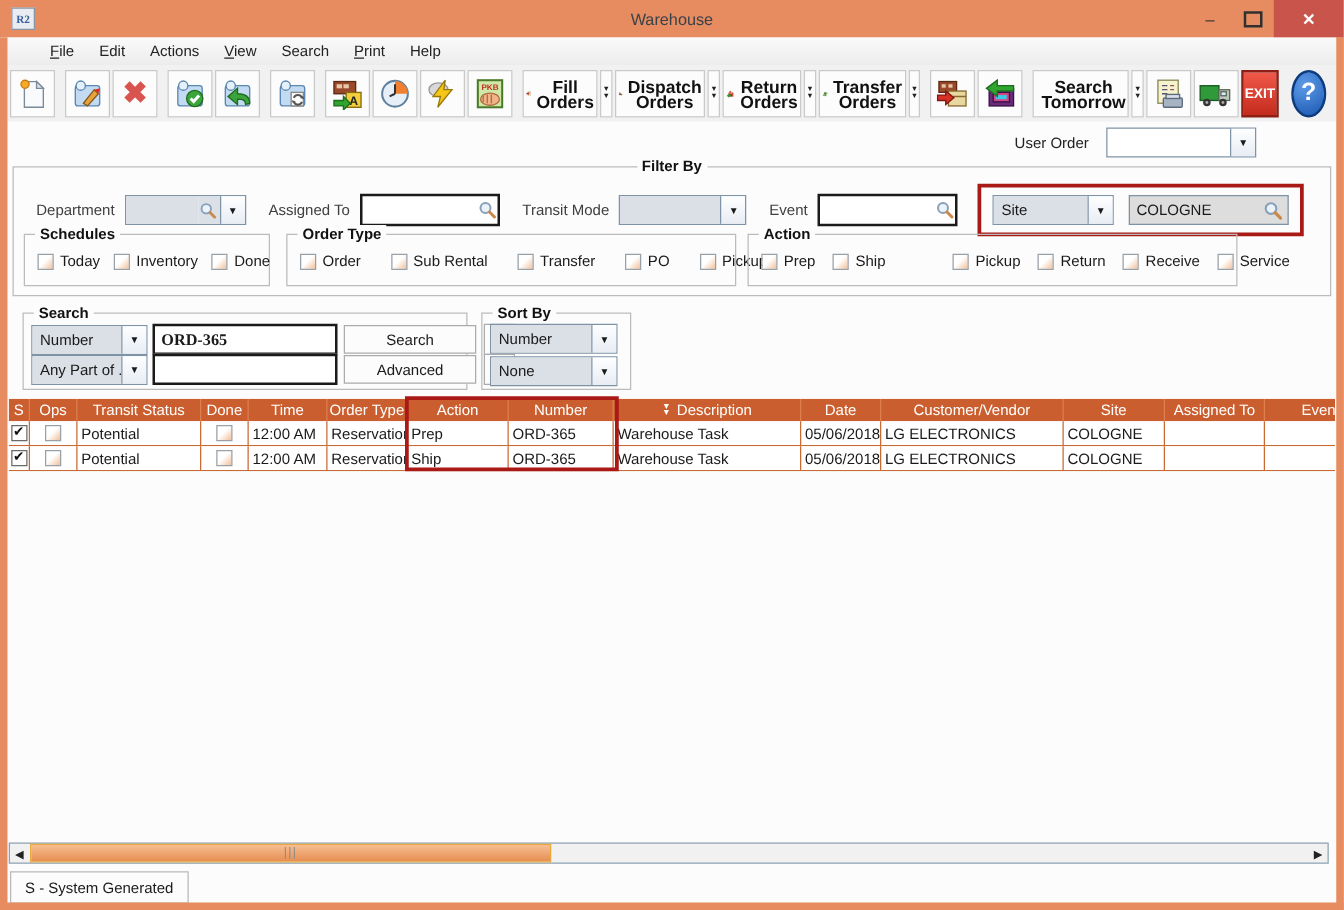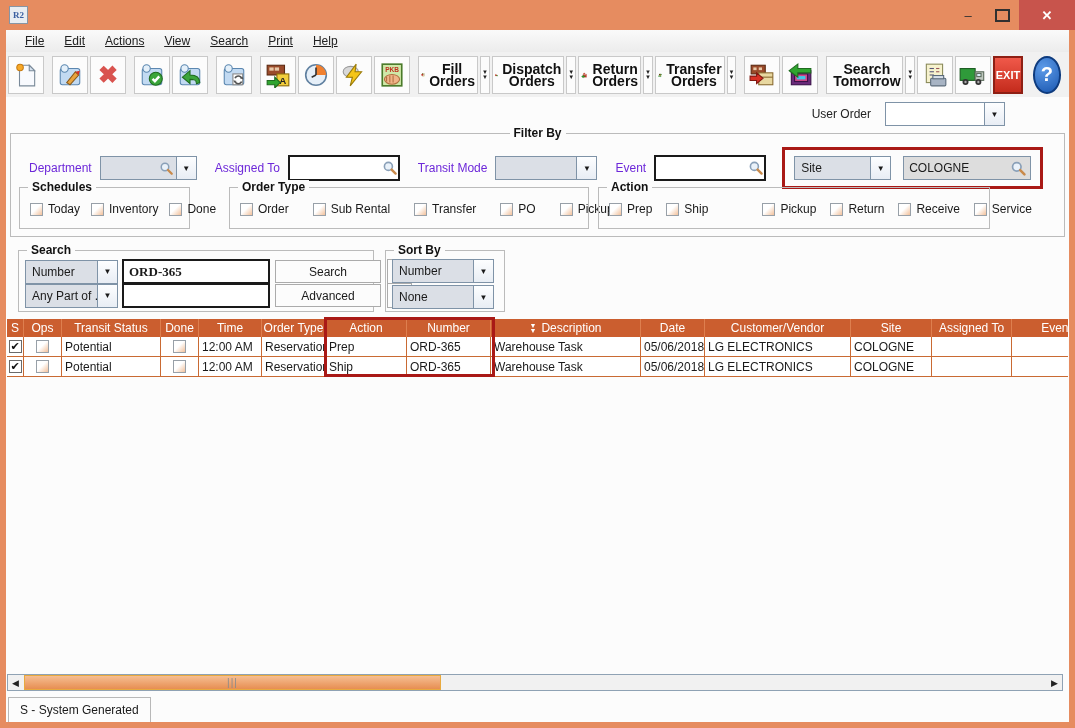--- a/index.html
+++ b/index.html
@@ -13,21 +13,21 @@
   .wctrls{margin-left:auto;display:flex;height:30px;align-items:stretch;}
   .wbtn{width:34px;display:flex;align-items:center;justify-content:center;color:#303030;font-size:13px;}
   .wbtn.max span{display:inline-block;width:11px;height:9px;border:2px solid #303030;}
   .wbtn.close{width:56px;background:#C8544C;color:#fff;font-weight:bold;}
   
   .edge-l,.edge-r{position:absolute;top:30px;bottom:0;width:6px;background:#E68C60;z-index:50;}
   .edge-l{left:0}.edge-r{right:0}
   .edge-b{position:absolute;left:0;right:0;bottom:0;height:6px;background:#E68C60;z-index:50;}
   
   .menubar{position:absolute;top:30px;left:6px;right:6px;height:22px;background:linear-gradient(#FAFAFA,#ECECEC);
-    border-bottom:1px solid #DADADA;display:flex;align-items:center;padding-left:9px;text-decoration:underline;}
+    border-bottom:1px solid #DADADA;display:flex;align-items:center;padding-left:24px;}
   .mitem{padding:3px 10px;color:#222;}
   .mitem u{text-decoration:underline;}
   
   .toolbar{position:absolute;top:52px;left:6px;right:6px;height:45px;background:#F1F1F1;border-bottom:1px solid #E3E3E3;
     display:flex;align-items:center;padding-left:2px;}
   .tbtn{height:38px;min-width:36px;background:#FCFCFC;border:1px solid #C9C9C9;display:flex;align-items:center;
     justify-content:center;margin-right:2px;box-sizing:border-box;padding:0 2px;}
   .tbtn.grp{margin-left:6px;}
   .tlabel{font-size:14px;font-weight:bold;color:#111;line-height:12px;text-align:center;margin-left:4px;}
   .chev{width:13px;height:38px;background:#FCFCFC;border:1px solid #C9C9C9;box-sizing:border-box;margin-right:2px;
@@ -52,21 +52,21 @@
     align-items:center;justify-content:center;font-size:6px;line-height:5px;box-sizing:border-box;}
   .cb{width:13px;height:13px;border:1px solid #98A0A8;background:linear-gradient(135deg,#FFFFFF 45%,#F2C09A);
     box-sizing:border-box;display:inline-flex;align-items:center;justify-content:center;flex:none;}
   .cb.checked{background:#fff;border:1px solid #6a6a6a;font-size:11px;color:#111;line-height:11px;}
   .cblabel{margin-left:5px;white-space:nowrap;}
   
   .gbox{position:absolute;border:1px solid #BBBBBB;box-sizing:border-box;background:transparent;}
   .legend{position:absolute;top:-8px;left:8px;background:#FCFCFC;padding:0 4px;font-weight:bold;color:#111;white-space:nowrap;}
   .legend.center{left:50%;transform:translateX(-50%);}
   .frow{position:absolute;display:flex;align-items:center;}
-  .flabel{margin-right:8px;white-space:nowrap;color:#6d28d9;}
+  .flabel{margin-right:8px;white-space:nowrap;color:#404040;}
   .sfield{display:flex;align-items:center;height:26px;border:2px solid #1a1a1a;background:#fff;box-sizing:border-box;padding-left:4px;}
   .gfield{display:flex;align-items:center;height:24px;border:1px solid #7F93A7;background:#DDDDDD;box-sizing:border-box;padding-left:5px;}
   .redwrap{display:flex;align-items:center;border:3px solid #A91916;padding:6px 9px;gap:12px;}
   .optrow{position:absolute;top:14px;left:10px;display:flex;align-items:center;}
   .opt{display:flex;align-items:center;}
   
   .btn{height:23px;border:1px solid #ABABAB;background:#FCFCFC;display:flex;align-items:center;justify-content:center;box-sizing:border-box;}
   .ibtn{width:25px;height:25px;border:1px solid #ABABAB;background:#FCFCFC;display:flex;align-items:center;justify-content:center;box-sizing:border-box;}
   .sinput{border:2px solid #1a1a1a;background:#fff;box-sizing:border-box;height:25px;display:flex;align-items:center;padding-left:5px;}
   .ordtext{font-family:"Liberation Serif",serif;font-weight:bold;font-size:13px;}
@@ -95,20 +95,21 @@
     display:flex;align-items:center;padding:0 11px;}
   svg{display:block;}
 </style>
 </head>
 <body>
 
 <div class="window">
 
   <div class="titlebar">
     <div class="appicon">R2</div>
+    <div class="wtitle">Warehouse</div>
     <div class="wctrls">
       <div class="wbtn">–</div>
       <div class="wbtn max">
           <span></span>
         </div>
       <div class="wbtn close">✕</div>
     </div>
   </div>
 
   <div class="menubar">
@@ -385,21 +386,21 @@
         <div class="gfield" style="width:128px">
           <span style="flex:1">COLOGNE</span>
           <svg width="17" height="17" viewBox="0 0 20 20" style="margin-right:3px">
               <circle cx="8" cy="8" r="5" fill="#EAF2FA" stroke="#8AA0B8" stroke-width="2"></circle>
               <line x1="12" y1="12" x2="17" y2="17" stroke="#C98A4B" stroke-width="3" stroke-linecap="round"></line>
             </svg>
         </div>
       </div>
     </div>
 
-    <div class="gbox" style="left:8px;top:53px;width:171px;height:42px;">
+    <div class="gbox" style="left:8px;top:53px;width:197px;height:42px;">
       <span class="legend">Schedules</span>
       <div class="optrow" style="gap:11px;">
         <div class="opt">
             <span class="cb"></span>
             <span class="cblabel">Today</span>
           </div>
         <div class="opt">
             <span class="cb"></span>
             <span class="cblabel">Inventory</span>
           </div>

